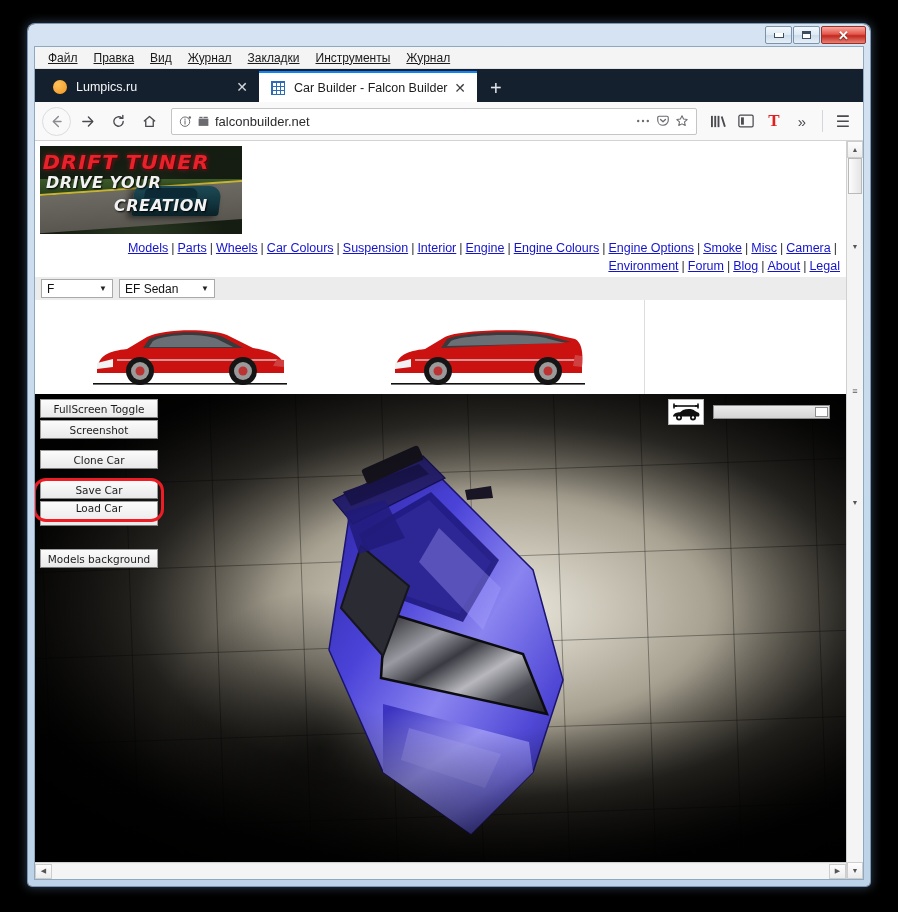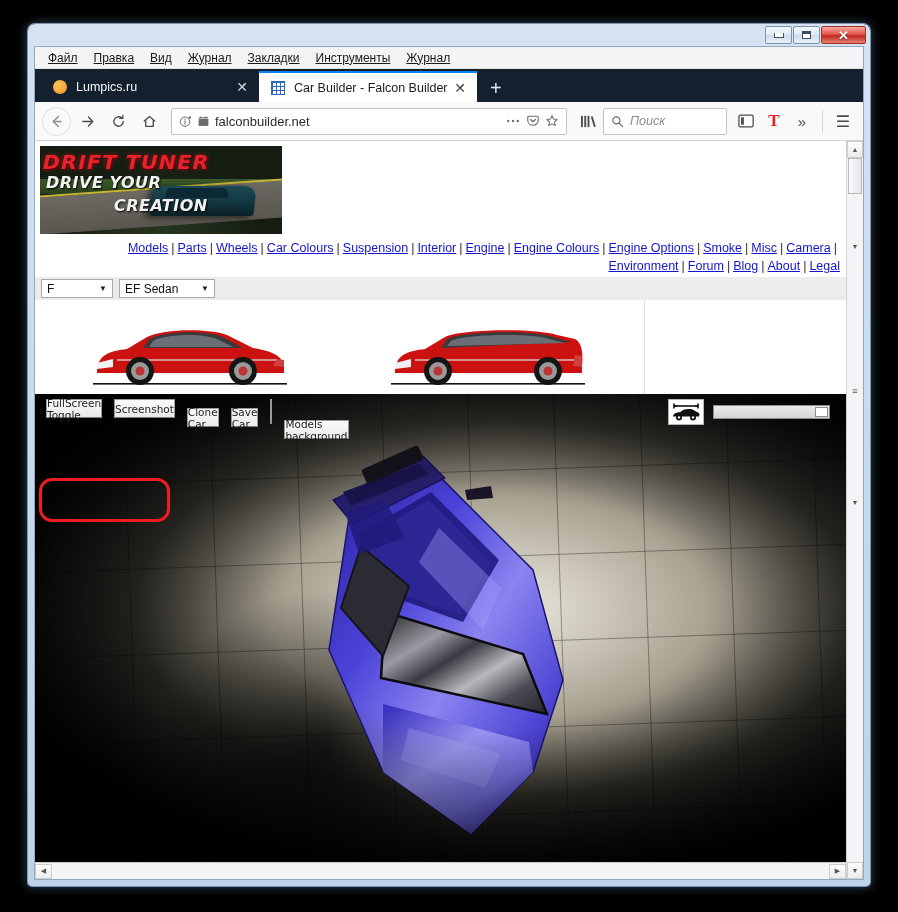--- a/index.html
+++ b/index.html
@@ -138,21 +138,21 @@
   .tbtn.redT { color: #e02020; font-weight: bold; font-size: 17px; font-family: "Liberation Serif", serif; }
 
   
   #content {
     flex: 1; position: relative; background: #fff; overflow: hidden;
     display: flex;
   }
   #pagecol { flex: 1; position: relative; overflow: hidden; display: flex; flex-direction: column; }
 
   #banner {
-    width: 242px; height: 88px; margin: 5px 0 0 5px;
+    width: 202px; height: 88px; margin: 5px 0 0 5px;
     position: relative; overflow: hidden;
     background:
       radial-gradient(ellipse at 50% 120%, #2b3a22 0%, #151d12 60%),
       linear-gradient(180deg,#0e1520 0%, #2c3a2a 38%, #1d2a18 62%, #0d1209 100%);
     flex: 0 0 auto;
   }
   #banner .road {
     position: absolute; left: -12%; top: 47%; width: 124%; height: 44%;
     background: linear-gradient(180deg,#6d6a63 0%, #59564f 100%);
     border-top: 2px solid #c8b33a;
@@ -257,22 +257,22 @@
   #carshadow {
     position: absolute; left: 120px; top: 190px;
     width: 330px; height: 330px;
     background: radial-gradient(ellipse at 50% 50%, rgba(0,0,0,.72), rgba(0,0,0,0) 68%);
     transform: rotate(-28deg);
   }
   #car3d { position: absolute; left: 198px; top: 48px; }
 
   
   #btnpanel {
-    position: absolute; left: 11px; top: 5px; width: 120px;
-    display: flex; gap: 12px;
+    position: absolute; left: 5px; top: 5px; width: 120px;
+    display: flex; flex-direction: column; gap: 1px;
     z-index: 5;
   }
   .gbtn {
     height: 19px; width: 118px;
     background: linear-gradient(180deg,#fbfbfb 0%, #e9e9e9 100%);
     border: 1px solid #9a9a9a;
     border-bottom-color: #7d7d7d;
     font-size: 10.5px; color: #1d1d1d;
     font-family: "DejaVu Sans", sans-serif;
     display: flex; align-items: center; justify-content: center;
@@ -442,29 +442,20 @@
 
       <div class="tbtn">
         <svg width="17" height="15" viewBox="0 0 18 16">
             <rect x="1" y="2" width="2" height="12" fill="currentColor"></rect>
             <rect x="4.5" y="2" width="2" height="12" fill="currentColor"></rect>
             <rect x="8" y="2" width="2" height="12" fill="currentColor"></rect>
             <path d="M12.4 2.6 15.8 13.6" stroke="currentColor" stroke-width="2"></path>
           </svg>
       </div>
 
-      <div id="searchbar">
-        <span class="uicon">
-          <svg width="13" height="13" viewBox="0 0 16 16">
-              <circle cx="6.6" cy="6.6" r="4.4" fill="none" stroke="currentColor" stroke-width="1.5"></circle>
-              <path d="M10 10l4 4" stroke="currentColor" stroke-width="1.7" stroke-linecap="round"></path>
-            </svg>
-        </span>
-        <span class="ph">Поиск</span>
-      </div>
 
       <div class="tbtn">
         <svg width="16" height="14" viewBox="0 0 18 15">
             <rect x="1" y="1" width="16" height="13" rx="1.5" fill="none" stroke="currentColor" stroke-width="1.4"></rect>
             <rect x="3.4" y="3.4" width="3.2" height="8.2" fill="currentColor"></rect>
           </svg>
       </div>
       <div class="tbtn redT">T</div>
       <div class="tbtn" style="font-size:15px;">»</div>
       <div class="sep"></div>

